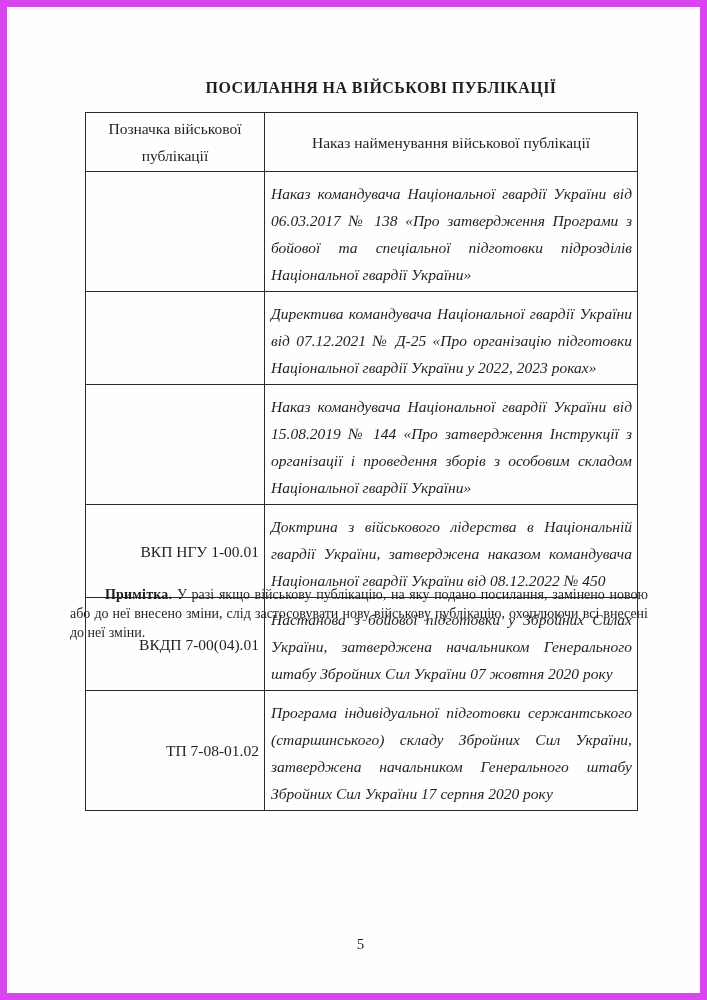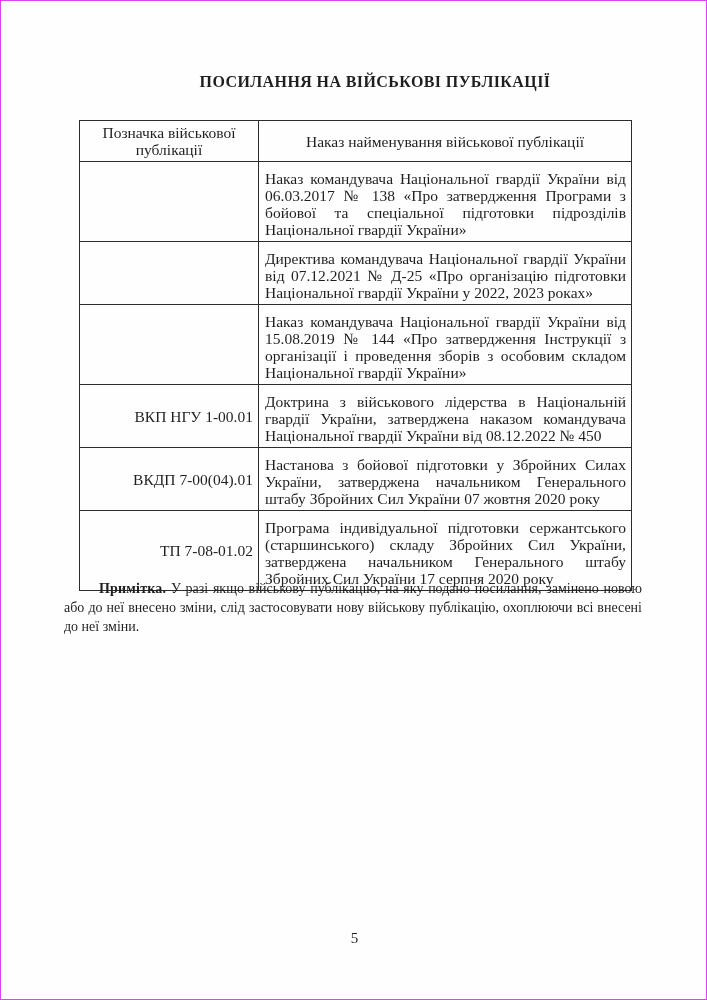--- a/index.html
+++ b/index.html
@@ -6,47 +6,47 @@
     margin: 0;
     padding: 0;
     background: #ffffff;
   }
   .page {
     position: relative;
     width: 707px;
     height: 1000px;
     box-sizing: border-box;
     background: #fefefe;
-    border: 1px solid #d946ef;
+    border: 7px solid #d946ef;
     font-family: "Liberation Serif", "DejaVu Serif", serif;
     color: #1f1f1f;
     overflow: hidden;
   }
   .title {
     position: absolute;
     top: 71px;
     left: 63px;
     width: 578px;
     margin: 0;
     text-align: center;
     text-indent: 44px;
     font-size: 16px;
     line-height: 20px;
     font-weight: bold;
     letter-spacing: 0.4px;
   }
   table.pub-table {
     position: absolute;
-    top: 119px;
+    top: 105px;
     left: 78px;
     width: 552px;
     border-collapse: collapse;
     table-layout: fixed;
     font-size: 15.5px;
-    line-height: 17px;
+    line-height: 27px;
   }
   .pub-table col.c-mark { width: 179px; }
   .pub-table col.c-name { width: 373px; }
   .pub-table th, .pub-table td {
     border: 1.5px solid #2b2b2b;
     padding: 1px 5px;
     vertical-align: middle;
   }
   .pub-table th {
     font-weight: normal;
@@ -54,20 +54,21 @@
     height: 36px;
     padding: 2px 6px;
   }
   .pub-table td.mark {
     text-align: right;
   }
   .pub-table td.name {
     text-align: justify;
     vertical-align: top;
     padding: 8px 5px 3px 6px;
+    font-style: italic;
   }
   .note {
     position: absolute;
     top: 578px;
     left: 63px;
     width: 578px;
     margin: 0;
     font-size: 14px;
     line-height: 19px;
     text-align: justify;

